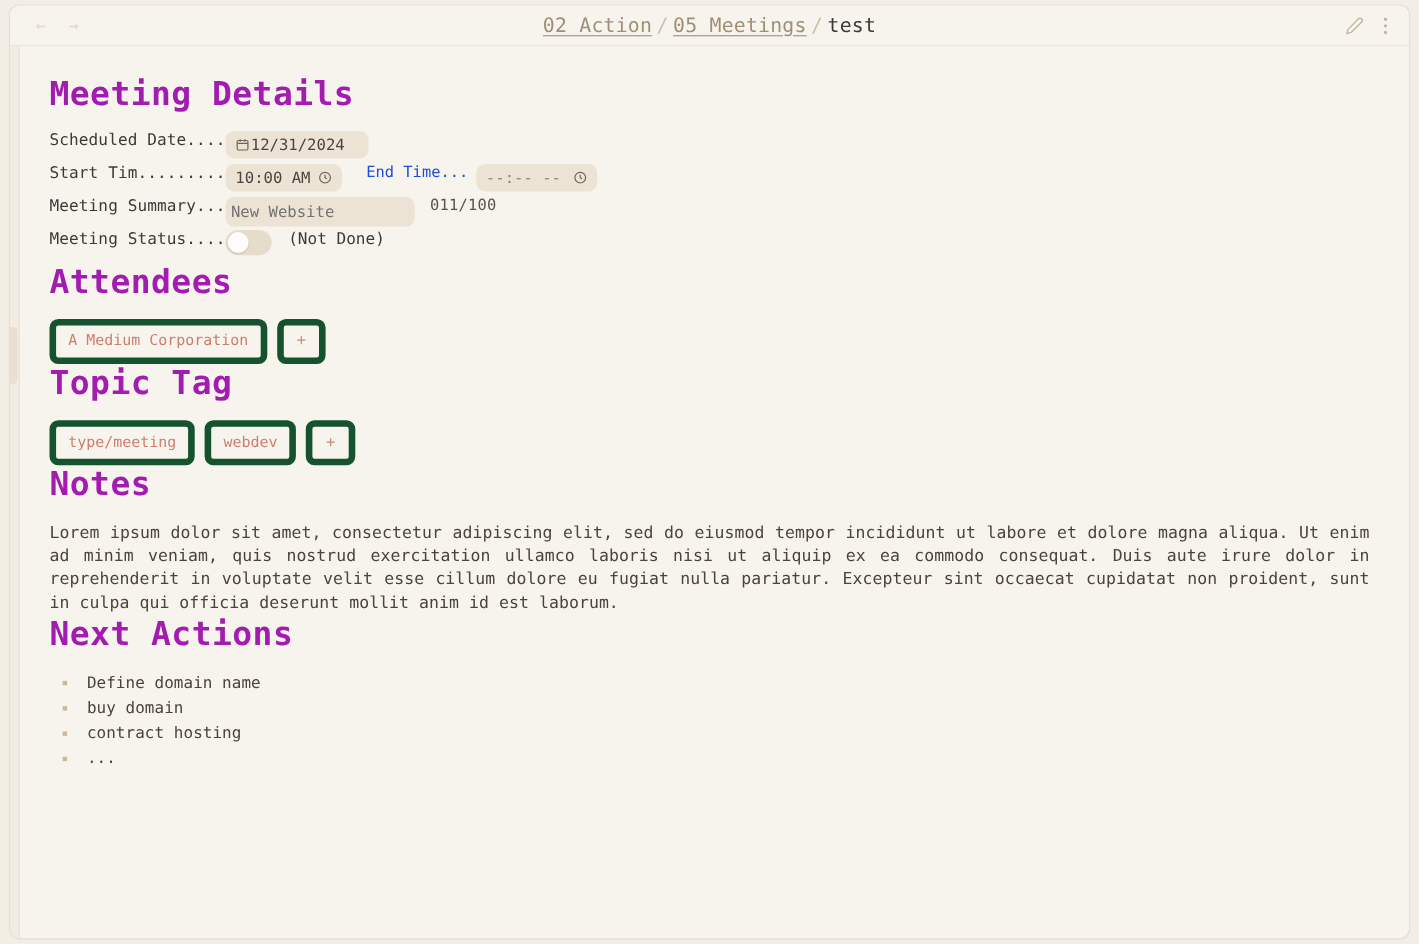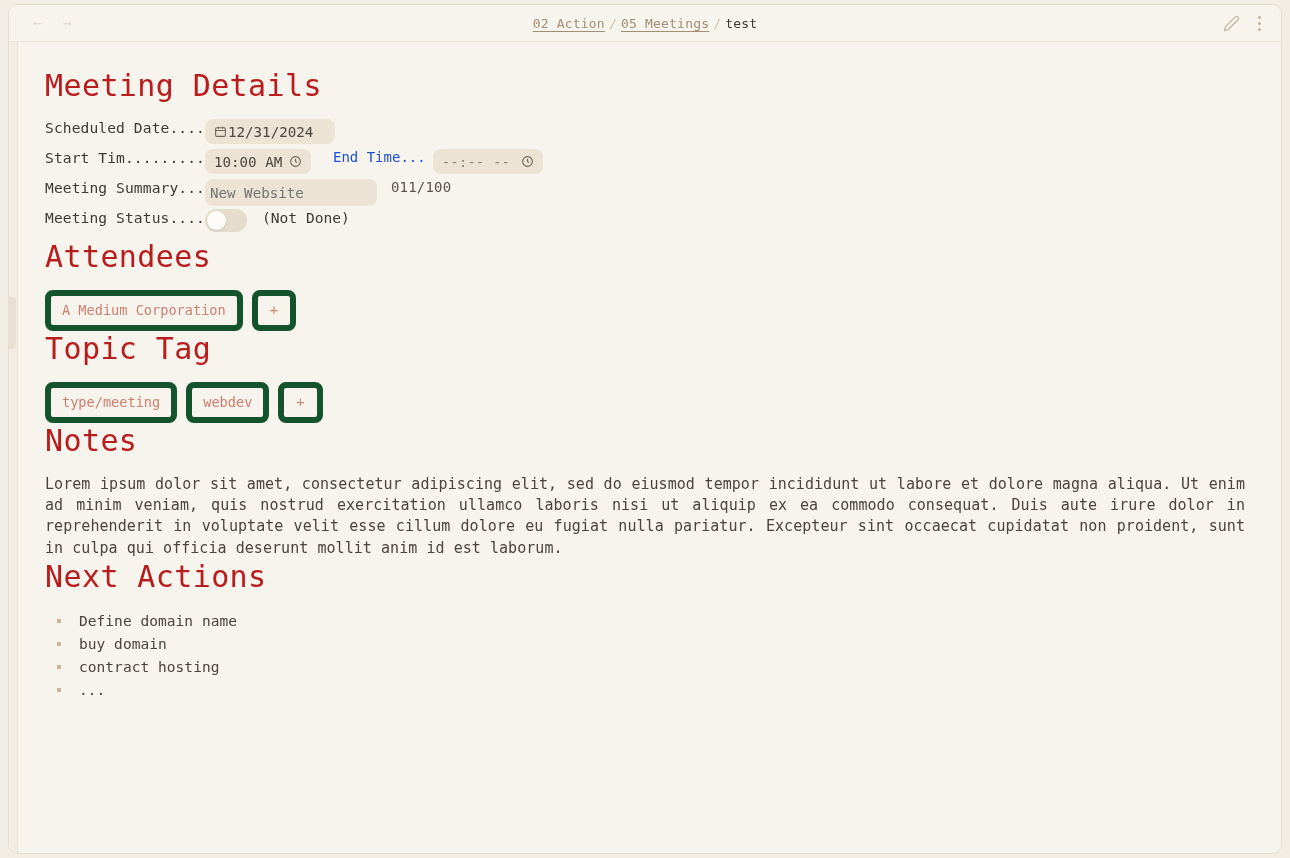--- a/index.html
+++ b/index.html
@@ -39,21 +39,21 @@
     color: #e2d9cc;
     line-height: 1;
     width: 16px;
     text-align: center;
     cursor: default;
   }
   .breadcrumb {
     position: absolute;
     left: 0; right: 0;
     text-align: center;
-    font-size: 13px;
+    font-size: 18px;
     color: #3d3a36;
     letter-spacing: 0.2px;
     white-space: nowrap;
   }
   .crumb-link {
     color: #a08f76;
     text-decoration: underline;
     text-underline-offset: 3px;
     cursor: pointer;
   }
@@ -88,22 +88,22 @@
 
   
   .content {
     position: absolute;
     left: 9px; top: 37px; right: 0; bottom: 0;
     padding: 26px 30px 0 27px;
     overflow: hidden;
   }
   h2.section {
     font-size: 30px;
-    font-weight: normal;
-    color: #b91c1c;
+    font-weight: bold;
+    color: #a21caf;
     margin: 0 0 16px 0;
     letter-spacing: 0.4px;
   }
   .sec-attendees { margin-top: 48px; }
   .sec-topic { margin-top: 50px; }
   .sec-notes { margin-top: 50px; margin-bottom: 14px;}
   .sec-next { margin-top: 50px; margin-bottom: 12px;}
 
   
   .form { margin-top: 2px; }

